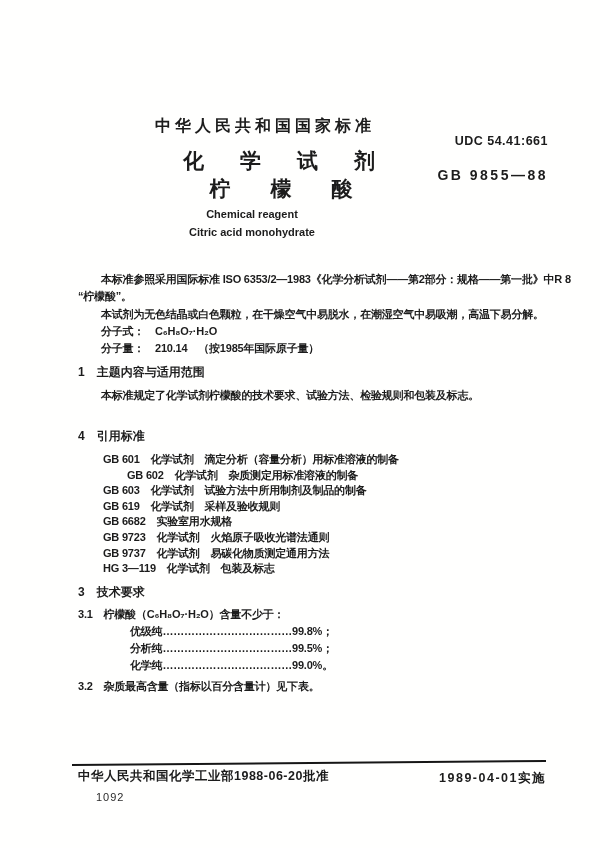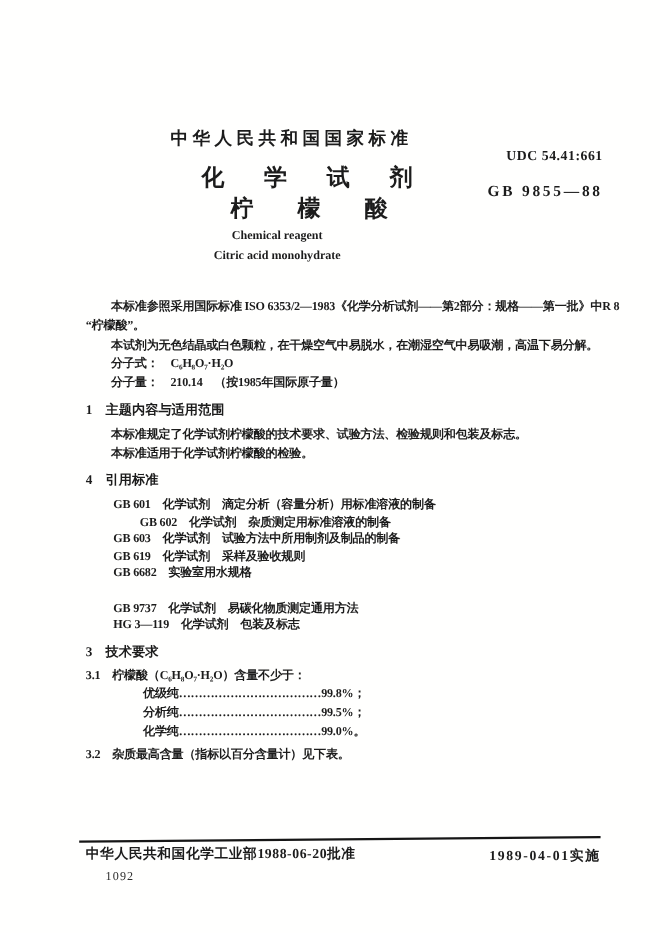--- a/index.html
+++ b/index.html
@@ -7,21 +7,21 @@
     padding: 0;
     background: #ffffff;
   }
   .page {
     position: relative;
     width: 600px;
     height: 848px;
     background: #fffffe;
     overflow: hidden;
     color: #1c1c1c;
-    font-family: Liberation Serif, serif;
+    font-family: Liberation Sans, sans-serif;
     font-weight: bold;
   }
   .abs { position: absolute; white-space: nowrap; }
 
   
   .org-line {
     top: 116px; left: 0; width: 522px;
     text-align: center;
     font-size: 16px;
     letter-spacing: 4px; padding-left: 4px;
@@ -124,28 +124,28 @@
   <div class="abs title-en-1">Chemical reagent</div>
 
   <div class="abs bl l-intro-1">本标准参照采用国际标准 ISO 6353/2—1983《化学分析试剂——第2部分：规格——第一批》中R 8</div>
   <div class="abs bl l-intro-2">“柠檬酸”。</div>
   <div class="abs bl l-intro-3">本试剂为无色结晶或白色颗粒，在干燥空气中易脱水，在潮湿空气中易吸潮，高温下易分解。</div>
   <div class="abs bl l-formula">分子式：　C₆H₈O₇·H₂O</div>
   <div class="abs bl l-mw">分子量：　210.14　（按1985年国际原子量）</div>
 
   <div class="abs bl heading l-s1h">1　主题内容与适用范围</div>
   <div class="abs bl l-s1p1">本标准规定了化学试剂柠檬酸的技术要求、试验方法、检验规则和包装及标志。</div>
-  <div class="abs bl l-s1p2">本标准适用于化学试剂柠檬酸的检验。</div>
 
   <div class="abs bl heading l-s2h">4　引用标准</div>
   <div class="abs bl ref-0">GB 601　化学试剂　滴定分析（容量分析）用标准溶液的制备</div>
   <div class="abs bl ref-1">GB 602　化学试剂　杂质测定用标准溶液的制备</div>
   <div class="abs bl ref-2">GB 603　化学试剂　试验方法中所用制剂及制品的制备</div>
   <div class="abs bl ref-3">GB 619　化学试剂　采样及验收规则</div>
   <div class="abs bl ref-4">GB 6682　实验室用水规格</div>
+  <div class="abs bl ref-5">GB 9723　化学试剂　火焰原子吸收光谱法通则</div>
   <div class="abs bl ref-6">GB 9737　化学试剂　易碳化物质测定通用方法</div>
   <div class="abs bl ref-7">HG 3—119　化学试剂　包装及标志</div>
 
   <div class="abs bl heading l-s3h">3　技术要求</div>
   <div class="abs bl l-s31">3.1　柠檬酸（C₆H₈O₇·H₂O）含量不少于：</div>
   <div class="abs bl grade-0">优级纯………………………………99.8%；</div>
   <div class="abs bl grade-1">分析纯………………………………99.5%；</div>
   <div class="abs bl grade-2">化学纯………………………………99.0%。</div>
   <div class="abs bl l-s32">3.2　杂质最高含量（指标以百分含量计）见下表。</div>
 

